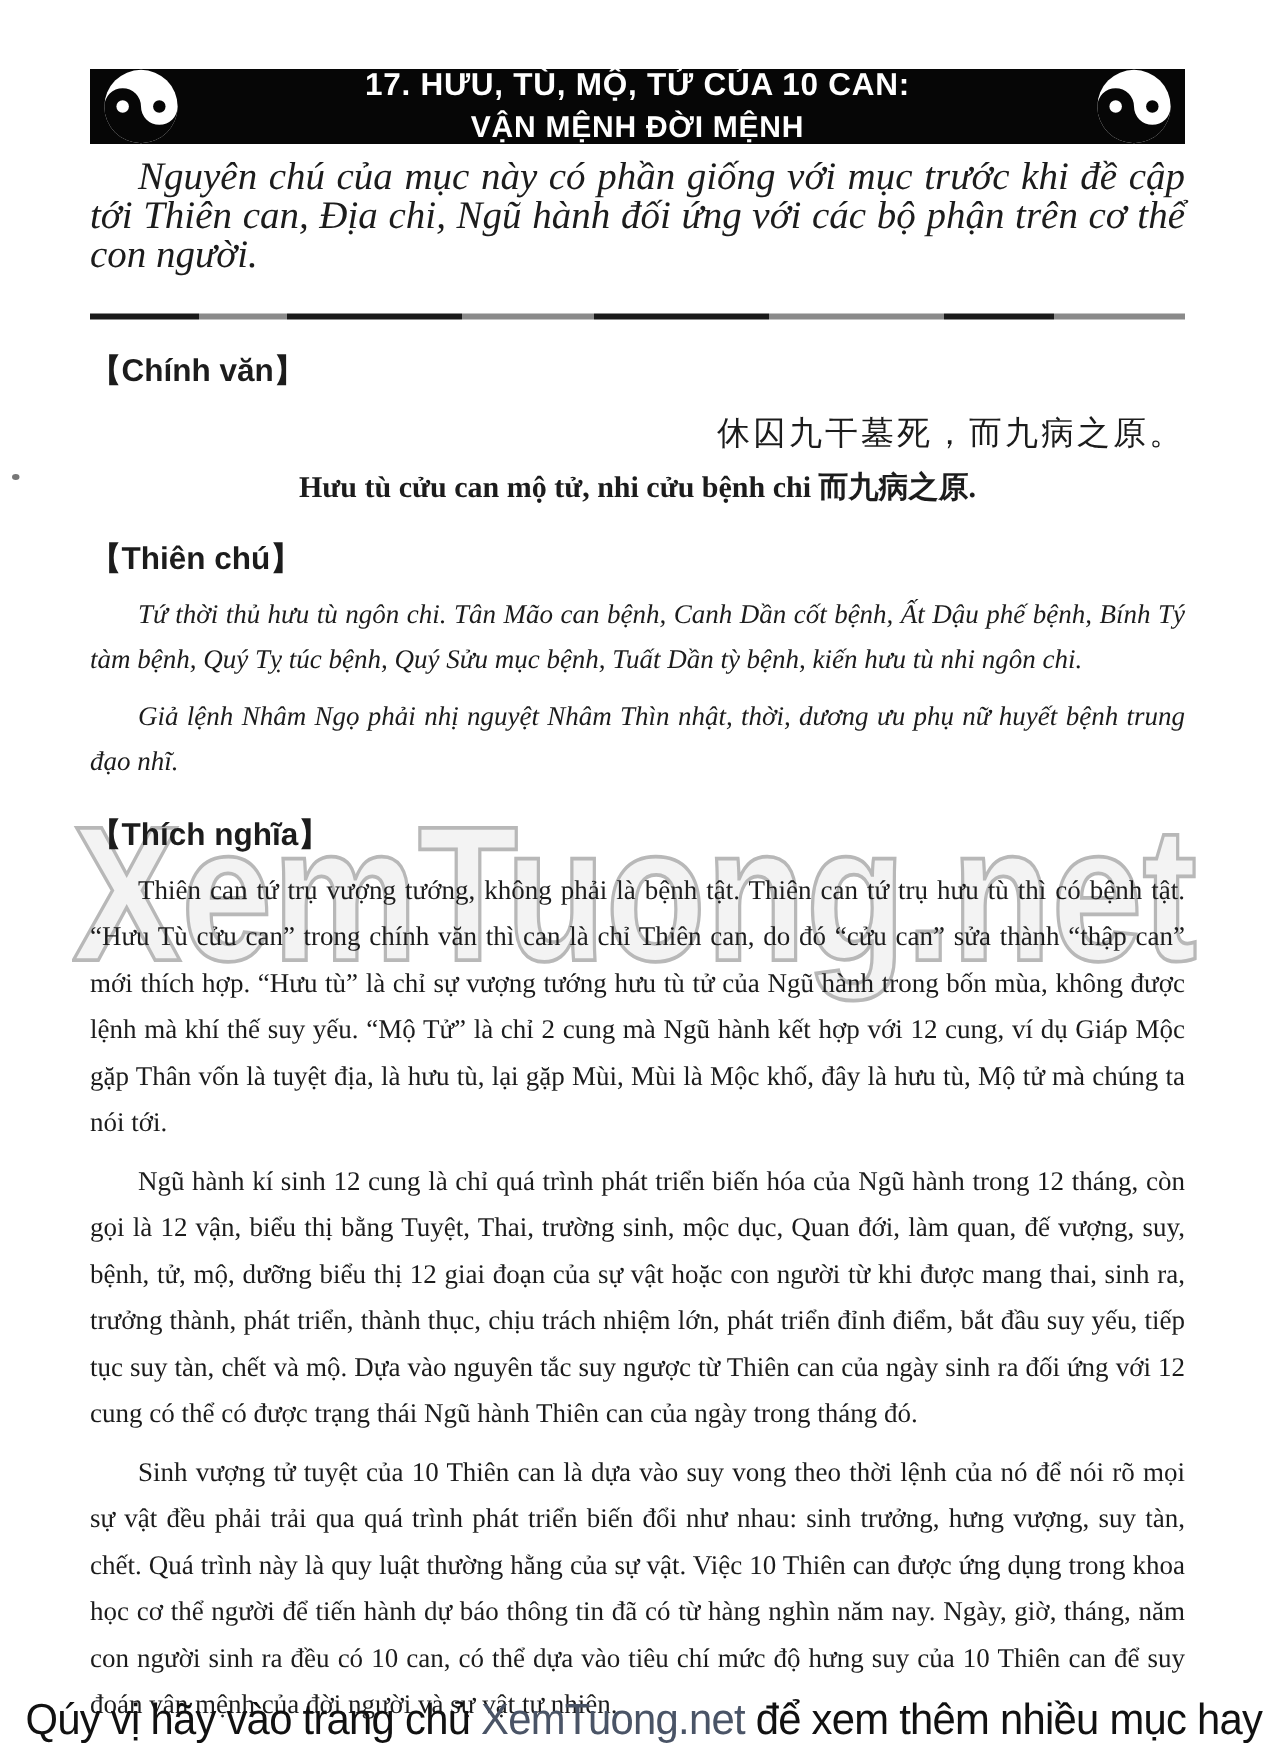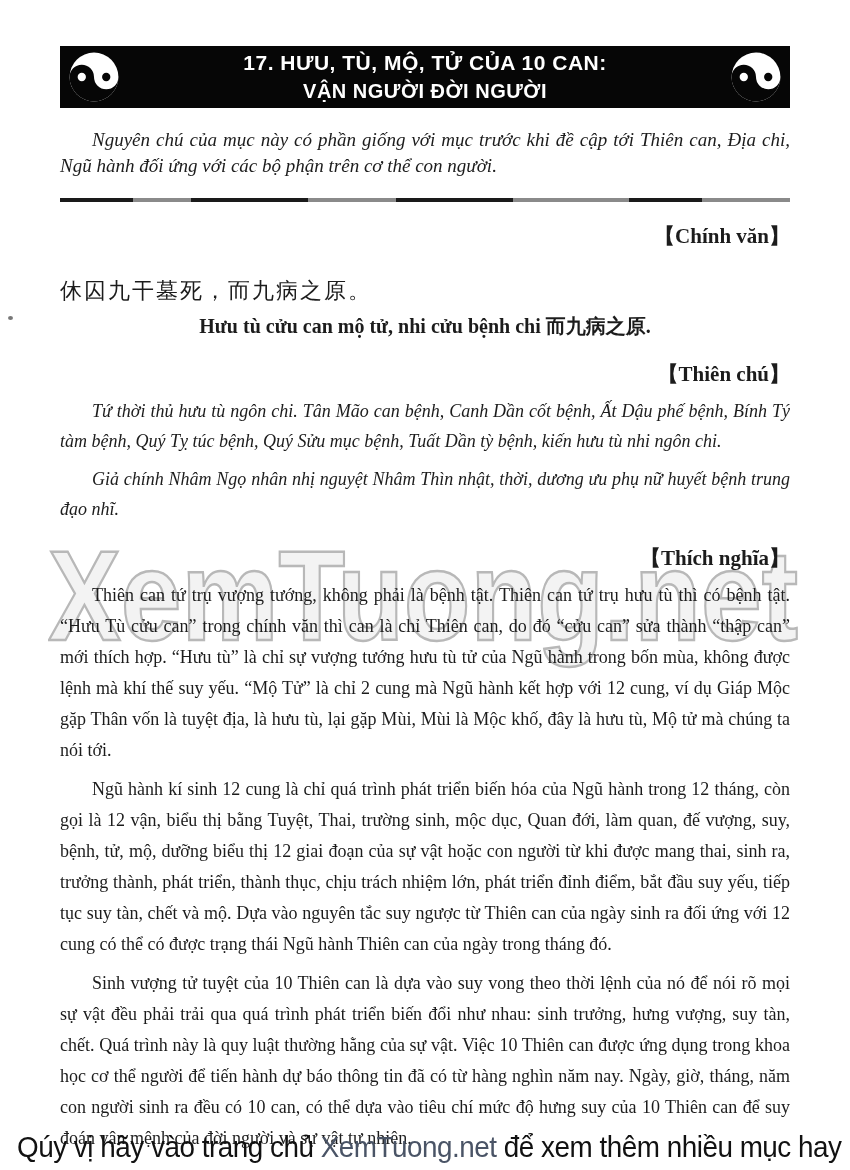--- a/index.html
+++ b/index.html
@@ -12,67 +12,66 @@
     color:#1c1c1c;
     overflow:hidden;
   }
   .content{position:relative;z-index:2;padding:0 60px;}
 
   
   .header-bar{
     margin-top:46px;
     background:#060606;
     color:#ffffff;
-    height:62px;
+    height:50px;
     display:flex;
     align-items:center;
     justify-content:space-between;
     padding:0 8px;
   }
   .header-titles{
     flex:1;
     text-align:center;
     font-family:"Liberation Sans", sans-serif;
     font-weight:bold;
     line-height:1.35;
   }
   .header-line1{font-size:21px;letter-spacing:.5px;}
   .header-line2{font-size:20px;letter-spacing:.5px;}
   .yinyang{width:52px;height:52px;flex:0 0 auto;}
 
   
   .intro{
-    margin-top:19px;
+    margin-top:9px;
     font-style:italic;
-    font-size:19px;
+    font-size:26px;
     line-height:26px;
     text-indent:32px;
     text-align:justify;
   }
   .divider{
     margin-top:5px;
     height:4px;
     background:linear-gradient(90deg,
       #1a1a1a 0%, #1a1a1a 10%, #8a8a8a 10%, #8a8a8a 18%,
       #1a1a1a 18%, #1a1a1a 34%, #8a8a8a 34%, #8a8a8a 46%,
       #1a1a1a 46%, #1a1a1a 62%, #8a8a8a 62%, #8a8a8a 78%,
       #1a1a1a 78%, #1a1a1a 88%, #8a8a8a 88%, #8a8a8a 100%);
   }
 
   
   .sec-head{
     margin:20px 0 0 0;
     font-size:21px;
     font-weight:bold;
-    font-family:Liberation Serif, serif;
-    text-align:right;
+    font-family:Liberation Sans, sans-serif;
   }
   .chinese-line{
-    margin-top:26px;
-    text-align:left;
+    margin-top:13px;
+    text-align:right;
     font-size:22px;
     letter-spacing:2px;
   }
   .translit-line{
     margin-top:7px;
     text-align:center;
     font-size:20px;
     font-weight:bold;
   }
 
@@ -136,42 +135,42 @@
       <svg class="yinyang" viewBox="0 0 100 100">
         <g transform="rotate(90 50 50)">
           <circle cx="50" cy="50" r="47" fill="#ffffff"></circle>
           <path d="M50 3 a47 47 0 0 1 0 94 a23.5 23.5 0 0 1 0 -47 a23.5 23.5 0 0 0 0 -47 Z" fill="#060606"></path>
           <circle cx="50" cy="26.5" r="8" fill="#060606"></circle>
           <circle cx="50" cy="73.5" r="8" fill="#ffffff"></circle>
         </g>
       </svg>
       <div class="header-titles">
         <div class="header-line1">17. HƯU, TÙ, MỘ, TỬ CỦA 10 CAN:</div>
-        <div class="header-line2">VẬN NGƯỜI ĐỜI NGƯỜI</div>
+        <div class="header-line2">VẬN MỆNH ĐỜI MỆNH</div>
       </div>
       <svg class="yinyang" viewBox="0 0 100 100">
         <g transform="rotate(90 50 50)">
           <circle cx="50" cy="50" r="47" fill="#ffffff"></circle>
           <path d="M50 3 a47 47 0 0 1 0 94 a23.5 23.5 0 0 1 0 -47 a23.5 23.5 0 0 0 0 -47 Z" fill="#060606"></path>
           <circle cx="50" cy="26.5" r="8" fill="#060606"></circle>
           <circle cx="50" cy="73.5" r="8" fill="#ffffff"></circle>
         </g>
       </svg>
     </div>
 
     <p class="intro">Nguyên chú của mục này có phần giống với mục trước khi đề cập tới Thiên can, Địa chi, Ngũ hành đối ứng với các bộ phận trên cơ thể con người.</p>
     <div class="divider"></div>
 
     <div class="sec-head">【Chính văn】</div>
     <div class="chinese-line">休囚九干墓死，而九病之原。</div>
     <div class="translit-line">Hưu tù cửu can mộ tử, nhi cửu bệnh chi 而九病之原.</div>
 
     <div class="sec-head">【Thiên chú】</div>
     <p class="body-par italic-par">Tứ thời thủ hưu tù ngôn chi. Tân Mão can bệnh, Canh Dần cốt bệnh, Ất Dậu phế bệnh, Bính Tý tàm bệnh, Quý Tỵ túc bệnh, Quý Sửu mục bệnh, Tuất Dần tỳ bệnh, kiến hưu tù nhi ngôn chi.</p>
-    <p class="body-par italic-par">Giả chính Nhâm Ngọ nhân nhị nguyệt Nhâm Thìn nhật, thời, dương ưu phụ nữ huyết bệnh trung đạo nhĩ.</p>
+    <p class="body-par italic-par">Giả lệnh Nhâm Ngọ phải nhị nguyệt Nhâm Thìn nhật, thời, dương ưu phụ nữ huyết bệnh trung đạo nhĩ.</p>
 
     <div class="sec-head">【Thích nghĩa】</div>
     <p class="body-par">Thiên can tứ trụ vượng tướng, không phải là bệnh tật. Thiên can tứ trụ hưu tù thì có bệnh tật. “Hưu Tù cửu can” trong chính văn thì can là chỉ Thiên can, do đó “cửu can” sửa thành “thập can” mới thích hợp. “Hưu tù” là chỉ sự vượng tướng hưu tù tử của Ngũ hành trong bốn mùa, không được lệnh mà khí thế suy yếu. “Mộ Tử” là chỉ 2 cung mà Ngũ hành kết hợp với 12 cung, ví dụ Giáp Mộc gặp Thân vốn là tuyệt địa, là hưu tù, lại gặp Mùi, Mùi là Mộc khố, đây là hưu tù, Mộ tử mà chúng ta nói tới.</p>
     <p class="body-par">Ngũ hành kí sinh 12 cung là chỉ quá trình phát triển biến hóa của Ngũ hành trong 12 tháng, còn gọi là 12 vận, biểu thị bằng Tuyệt, Thai, trường sinh, mộc dục, Quan đới, làm quan, đế vượng, suy, bệnh, tử, mộ, dưỡng biểu thị 12 giai đoạn của sự vật hoặc con người từ khi được mang thai, sinh ra, trưởng thành, phát triển, thành thục, chịu trách nhiệm lớn, phát triển đỉnh điểm, bắt đầu suy yếu, tiếp tục suy tàn, chết và mộ. Dựa vào nguyên tắc suy ngược từ Thiên can của ngày sinh ra đối ứng với 12 cung có thể có được trạng thái Ngũ hành Thiên can của ngày trong tháng đó.</p>
     <p class="body-par">Sinh vượng tử tuyệt của 10 Thiên can là dựa vào suy vong theo thời lệnh của nó để nói rõ mọi sự vật đều phải trải qua quá trình phát triển biến đổi như nhau: sinh trưởng, hưng vượng, suy tàn, chết. Quá trình này là quy luật thường hằng của sự vật. Việc 10 Thiên can được ứng dụng trong khoa học cơ thể người để tiến hành dự báo thông tin đã có từ hàng nghìn năm nay. Ngày, giờ, tháng, năm con người sinh ra đều có 10 can, có thể dựa vào tiêu chí mức độ hưng suy của 10 Thiên can để suy đoán vận mệnh của đời người và sự vật tự nhiên.</p>
 
   </div>
 
   <div class="footer">
     <span>Qúy vị hãy vào trang chủ </span><span class="site">XemTuong.net</span><span> để xem thêm nhiều mục hay khác</span>

